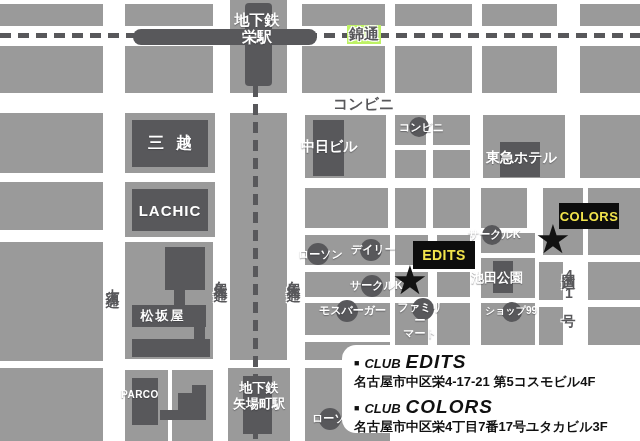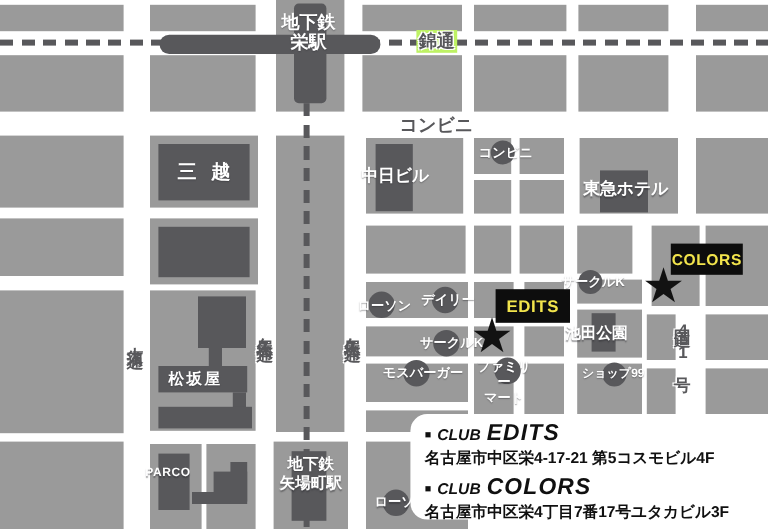--- a/index.html
+++ b/index.html
@@ -7,21 +7,21 @@
          font-family:"Liberation Sans","DejaVu Sans",sans-serif;}
   .g{position:absolute;background:#9a9a9a;}
   .d{position:absolute;background:#58585b;}
   .c{position:absolute;background:#58585b;border-radius:50%;}
   .lbl{position:absolute;color:#fff;font-weight:bold;white-space:nowrap;
        text-shadow:0 1px 1px rgba(45,45,48,.45);}
   .street{position:absolute;color:#58585b;font-weight:bold;white-space:nowrap;
        text-shadow:-1px -1px 0 #fff,1px -1px 0 #fff,-1px 1px 0 #fff,1px 1px 0 #fff;}
   .vtext{writing-mode:vertical-rl;text-orientation:upright;letter-spacing:2px;}
   .ctr{display:flex;align-items:center;justify-content:center;text-align:center;}
-  .prel{white-space:pre-line;font-family:Liberation Mono, monospace;}
+  .prel{white-space:pre-line;}
   .hdash{position:absolute;left:0;top:33px;width:640px;height:5px;
        background:repeating-linear-gradient(90deg,#58585b 0 11px,transparent 11px 18px);}
   .vdash{position:absolute;left:253px;top:86px;width:5px;height:355px;
        background:repeating-linear-gradient(180deg,#58585b 0 11px,transparent 11px 18px);}
   .tag{position:absolute;background:#0d0d0d;color:#f2e44c;font-weight:bold;
        display:flex;align-items:center;justify-content:center;letter-spacing:.5px;}
   .star{position:absolute;color:#121212;font-size:40px;line-height:38px;}
   .info{position:absolute;left:342px;top:345px;width:286px;height:88px;background:#fff;
         border-radius:14px;padding:6px 12px;box-sizing:border-box;color:#101010;}
   .club-row{display:flex;align-items:baseline;gap:5px;font-style:italic;font-weight:bold;line-height:1.15;}
@@ -136,20 +136,21 @@
   <div class="street vtext" style="left:212px;top:270px;font-size:14px">久屋大通</div>
   <div class="street vtext" style="left:285px;top:270px;font-size:14px">久屋大通</div>
   <div class="street vtext" style="left:560px;top:263px;font-size:14px">国道41号</div>
 
   <div class="lbl ctr prel" style="left:220px;top:12px;width:74px;font-size:15px;line-height:1.1">地下鉄
 栄駅</div>
   <div class="lbl ctr prel" style="left:222px;top:380px;width:74px;font-size:13px;line-height:1.25">地下鉄
 矢場町駅</div>
 
   <div class="lbl ctr" style="left:132px;top:120px;width:76px;height:47px;font-size:16px;letter-spacing:12px;padding-left:12px;box-sizing:border-box">三越</div>
+  <div class="lbl ctr" style="left:132px;top:189px;width:76px;height:42px;font-size:15px;letter-spacing:1px">LACHIC</div>
   <div class="lbl" style="left:301px;top:138px;font-size:14px">中日ビル</div>
   <div class="lbl" style="left:399px;top:120px;font-size:11px">コンビニ</div>
   <div class="lbl" style="left:486px;top:149px;font-size:14px">東急ホテル</div>
   <div class="lbl" style="left:298px;top:247px;font-size:11px">ローソン</div>
   <div class="lbl" style="left:351px;top:242px;font-size:11px">デイリー</div>
   <div class="lbl" style="left:350px;top:278px;font-size:11px">サークルK</div>
   <div class="lbl" style="left:468px;top:227px;font-size:11px">サークルK</div>
   <div class="lbl" style="left:319px;top:303px;font-size:11px">モスバーガー</div>
   <div class="lbl ctr prel" style="left:393px;top:301px;width:54px;font-size:11px;line-height:1.2">ファミリー
 マート</div>

